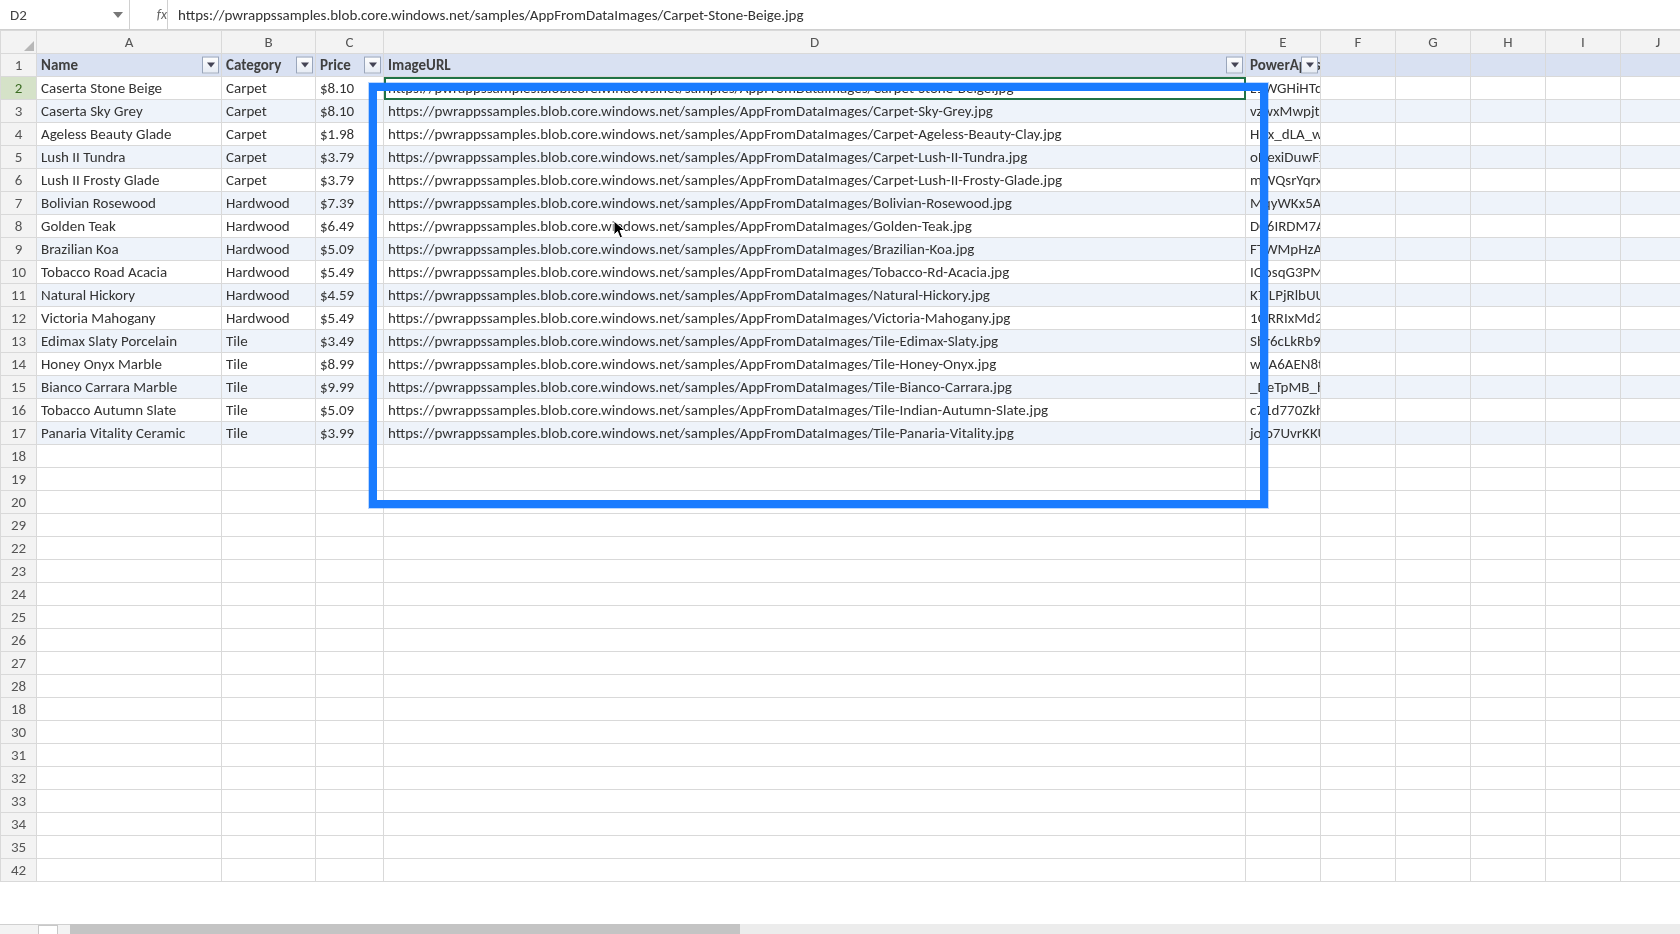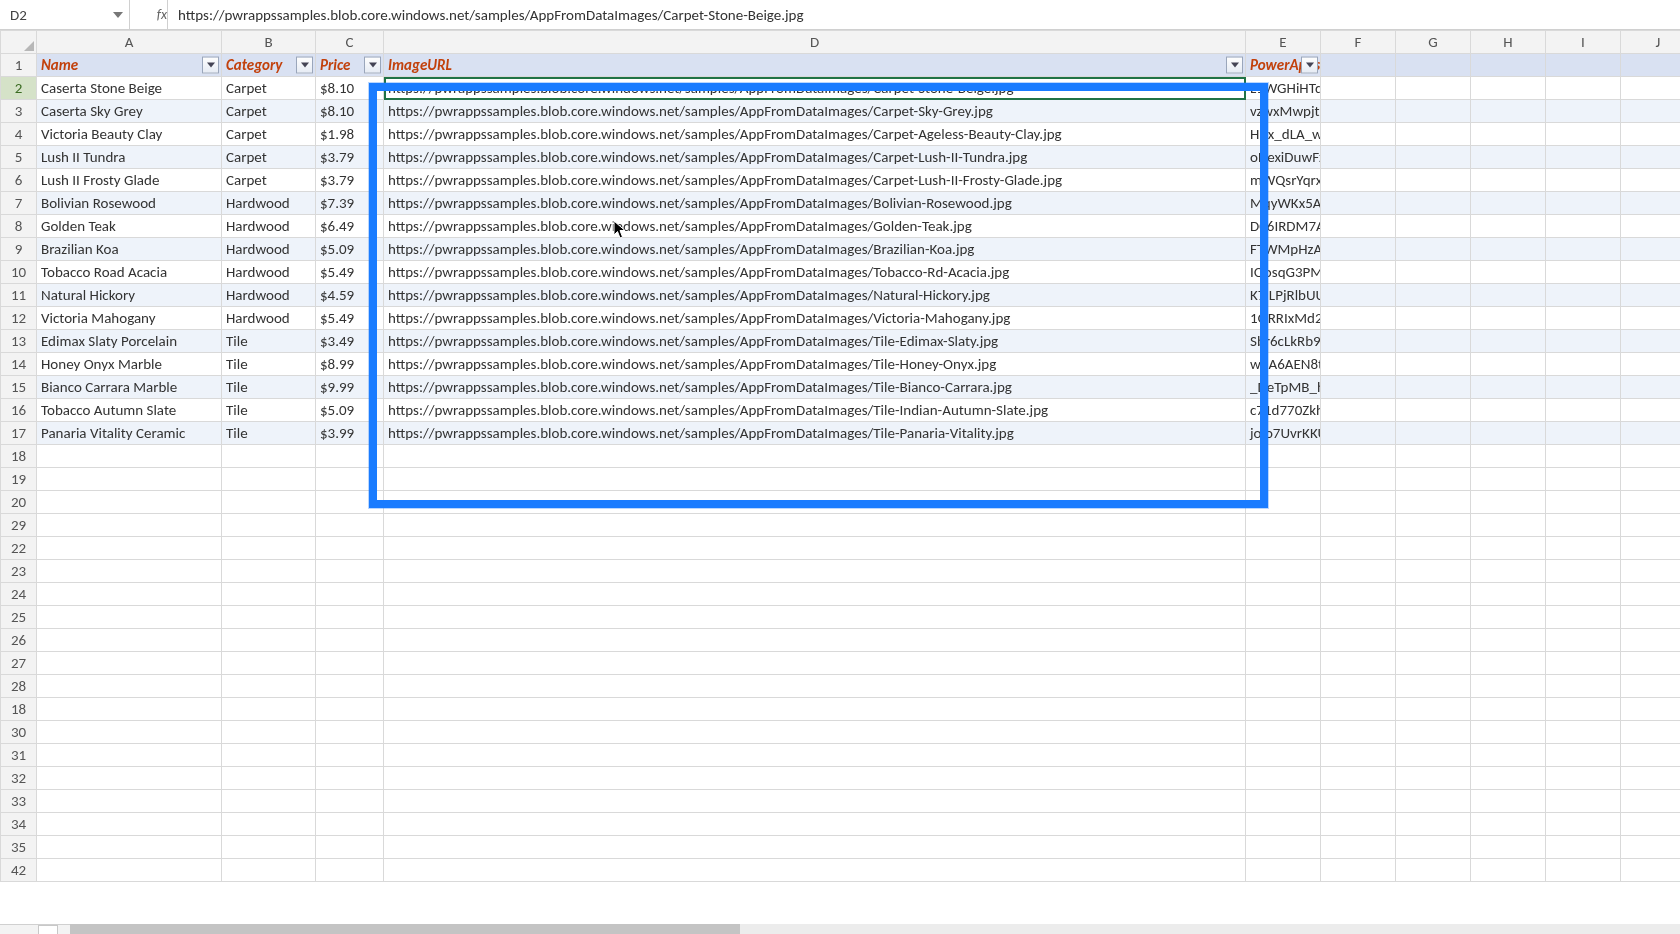--- a/index.html
+++ b/index.html
@@ -110,23 +110,22 @@
   .col-F { width: 75px;  }
   .col-G { width: 75px;  }
   .col-H { width: 75px;  }
   .col-I { width: 75px;  }
   .col-J { width: 75px;  }
 
   
   tr.data-header td {
     background: #d9e1f2;
     font-weight: bold;
-    color: #c2410c;
+    color: #404040;
     position: relative;
-    font-style: italic;
   }
   tr.data-row td { background: #fff; }
   tr.data-row.band td { background: #eef3fa; }
 
   .price { text-align: left; }
 
   .filter-btn {
     position: absolute;
     right: 2px;
     top: 50%;
@@ -304,21 +303,21 @@
           <td>https://pwrappssamples.blob.core.windows.net/samples/AppFromDataImages/Carpet-Sky-Grey.jpg</td>
           <td>vzwxMwpjtF4</td>
           <td></td>
           <td></td>
           <td></td>
           <td></td>
           <td></td>
         </tr>
         <tr class="data-row">
           <th class="row-header">4</th>
-          <td>Victoria Beauty Clay</td>
+          <td>Ageless Beauty Glade</td>
           <td>Carpet</td>
           <td class="price">$1.98</td>
           <td>https://pwrappssamples.blob.core.windows.net/samples/AppFromDataImages/Carpet-Ageless-Beauty-Clay.jpg</td>
           <td>Hitx_dLA_w</td>
           <td></td>
           <td></td>
           <td></td>
           <td></td>
           <td></td>
         </tr>

